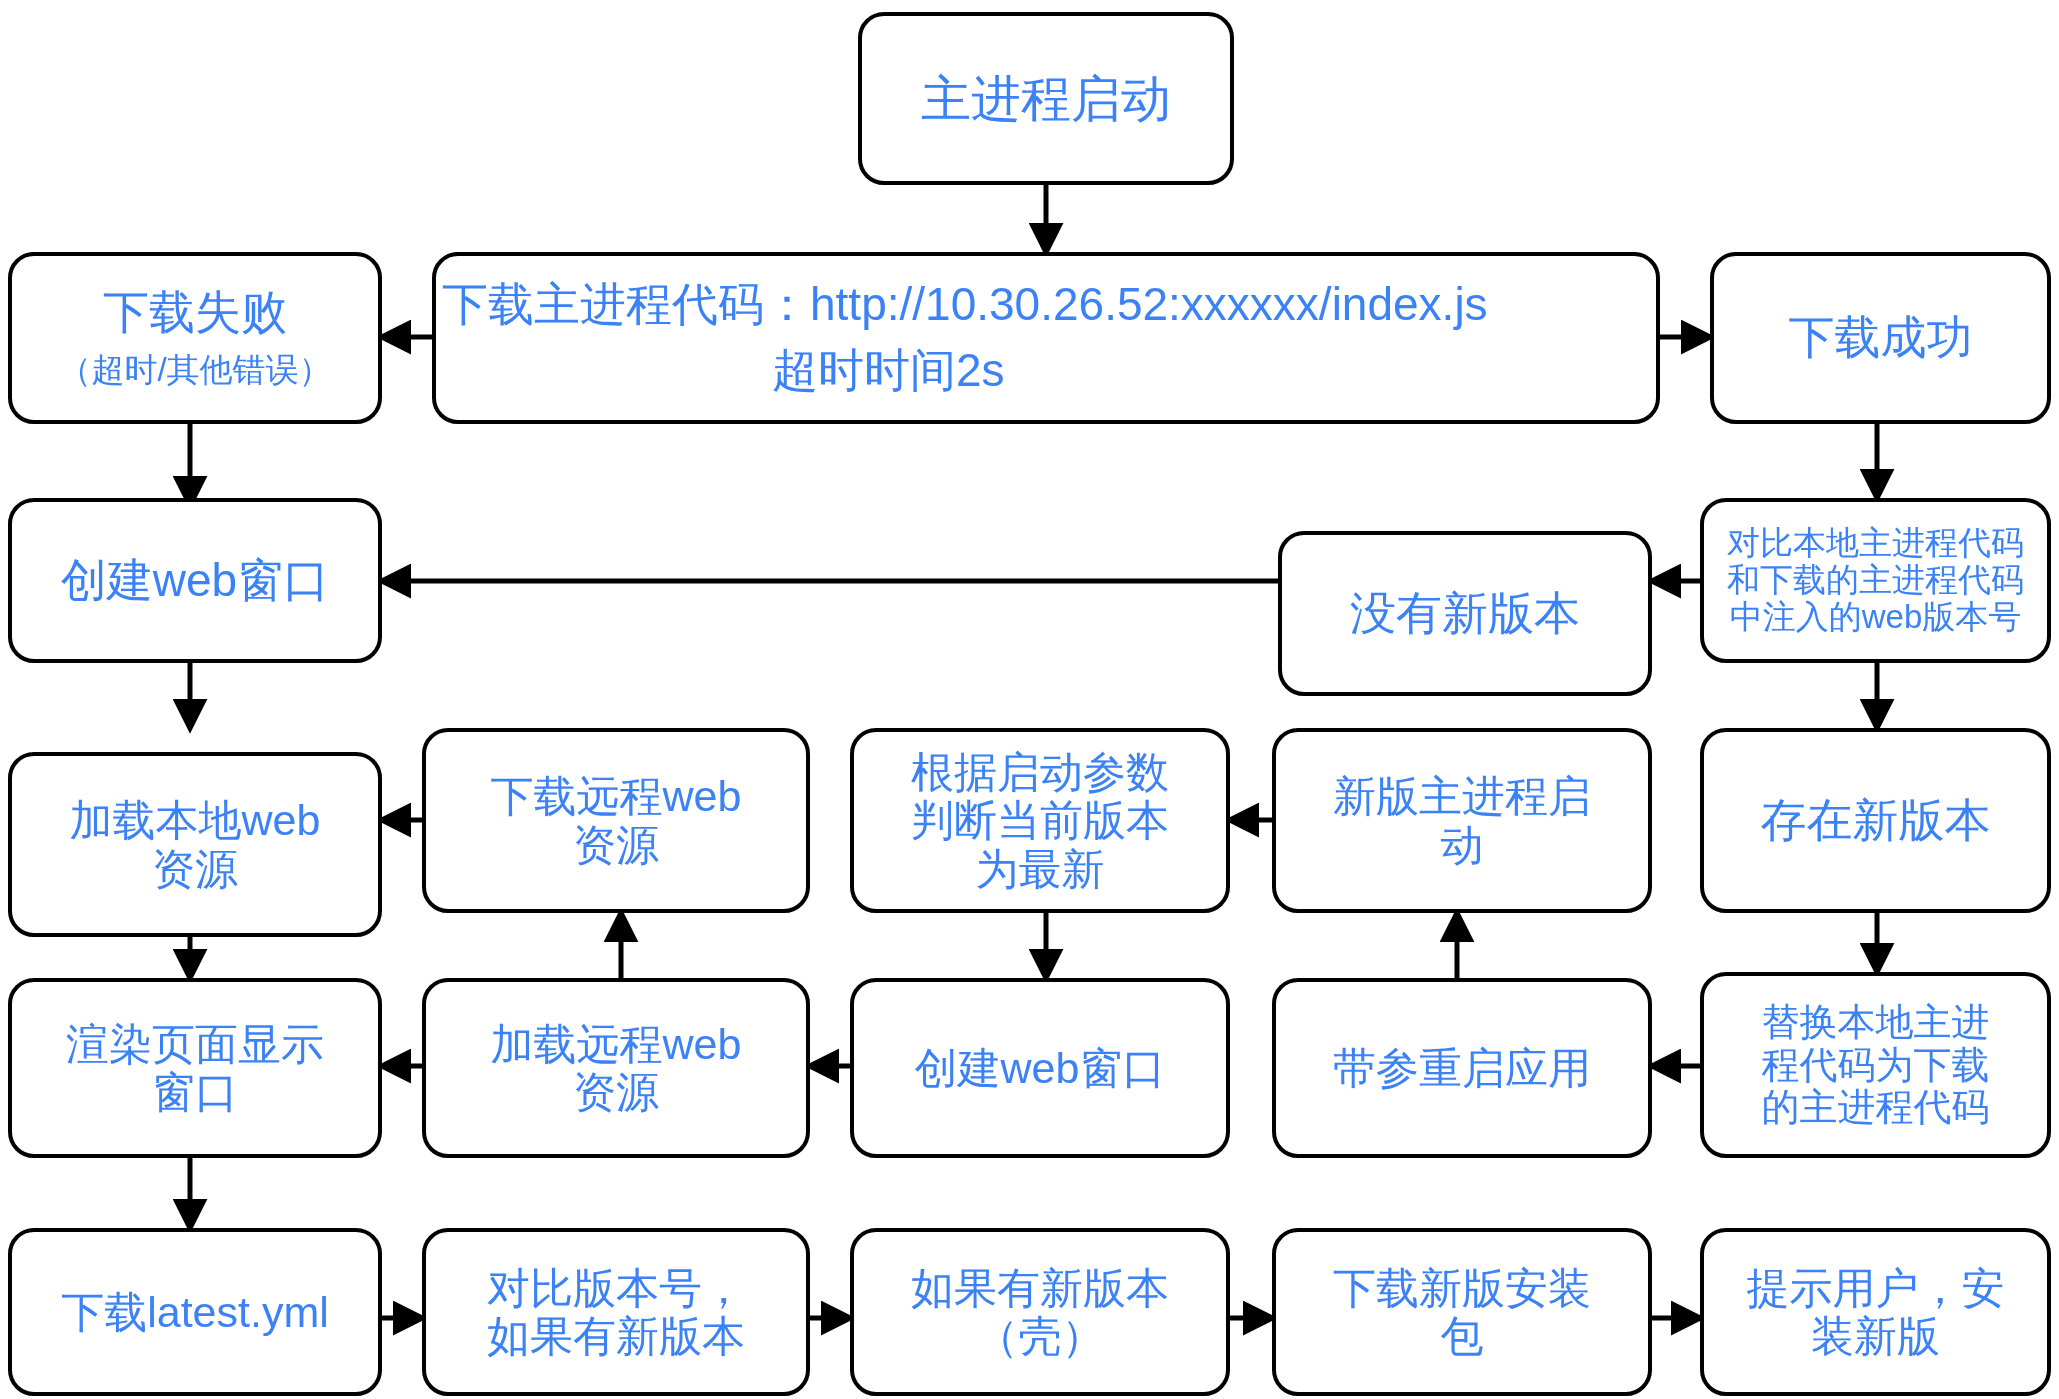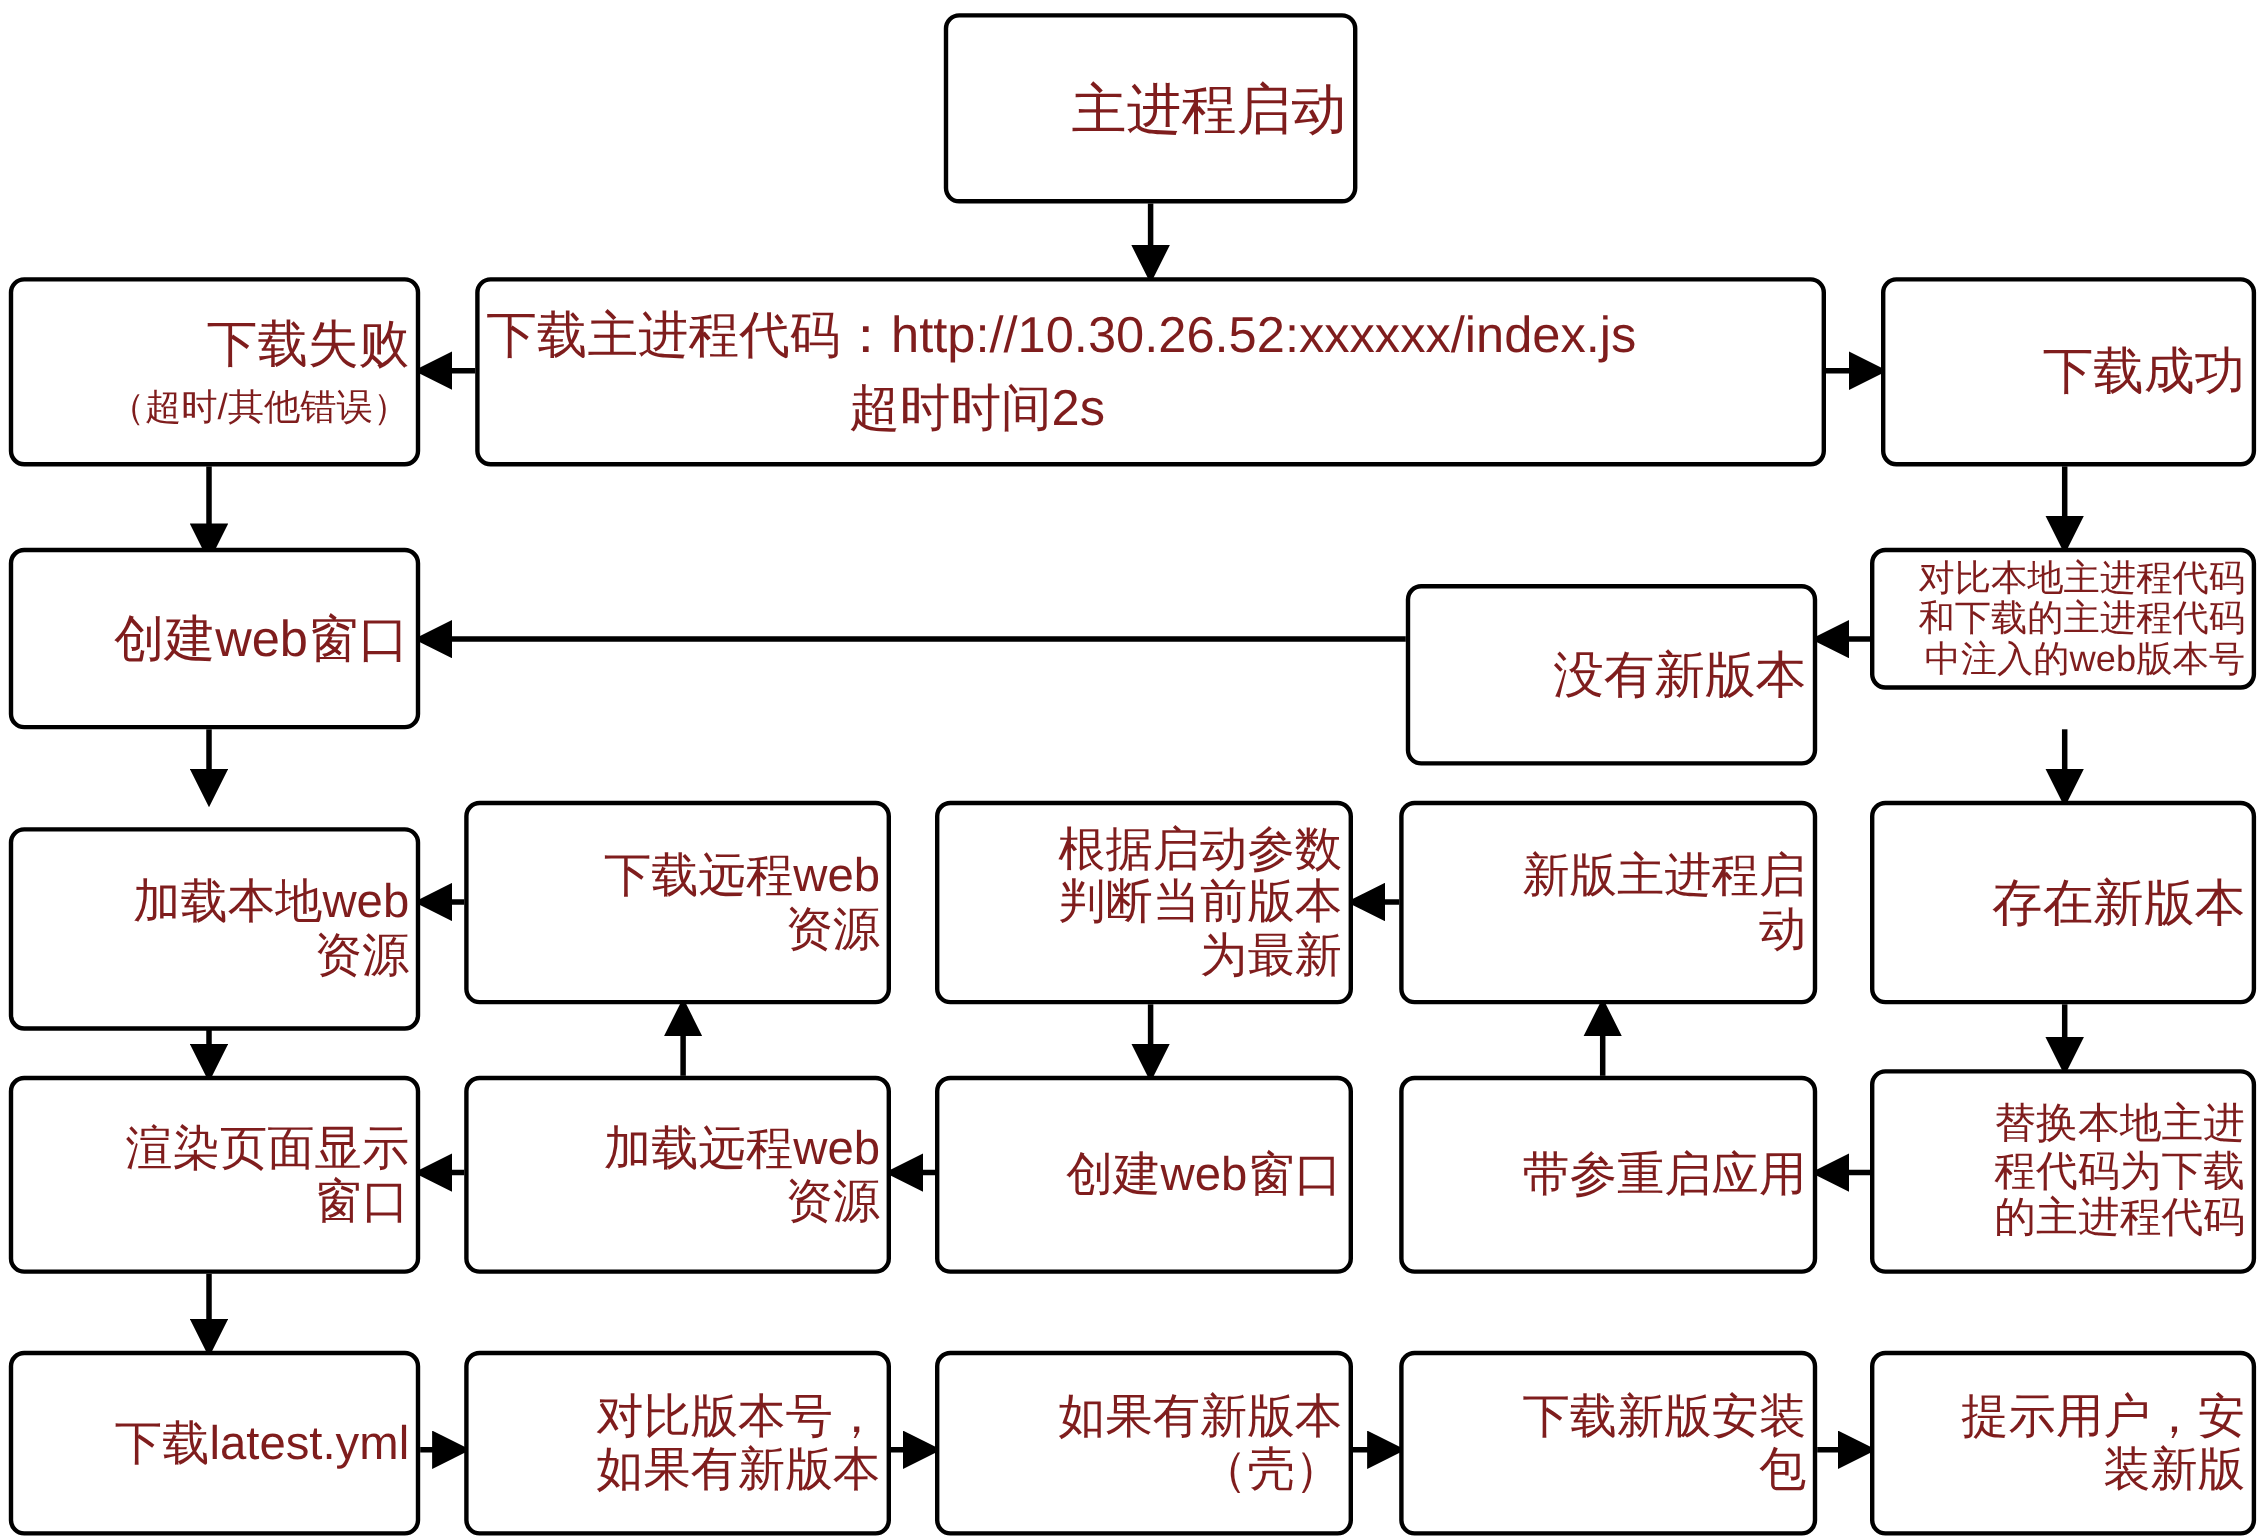--- a/index.html
+++ b/index.html
@@ -24,26 +24,26 @@
     top: 0;
     width: 2059px;
     height: 1399px;
     pointer-events: none;
   }
   .node {
     position: absolute;
     box-sizing: border-box;
     background: #ffffff;
     border: 4px solid #000000;
-    border-radius: 14px;
+    border-radius: 26px;
     display: flex;
     align-items: center;
     justify-content: center;
-    text-align: right;
-    color: #7f1d1d;
+    text-align: center;
+    color: #3b82f6;
     line-height: 1.12;
     padding: 2px 6px;
     z-index: 2;
   }
   .node .label {
     display: block;
     width: 100%;
     white-space: pre-line;
   }
   .node .sub {
@@ -150,21 +150,21 @@
   </div>
 
   <div class="node fs-lg" style="left:8px; top:498px; width:374px; height:165px;">
     <span class="label">创建web窗口</span>
   </div>
 
   <div class="node fs-lg" style="left:1278px; top:498px; width:374px; height:165px;margin-top:33px;">
     <span class="label">没有新版本</span>
   </div>
 
-  <div class="node fs-xs" style="left:1700px; top:498px; width:351px; height:129px;">
+  <div class="node fs-xs" style="left:1700px; top:498px; width:351px; height:165px;">
     <span class="label">对比本地主进程代码
 和下载的主进程代码
 中注入的web版本号</span>
   </div>
 
   <div class="node fs-md" style="left:8px; top:728px; width:374px; height:185px;margin-top:24px;">
     <span class="label">加载本地web
 资源</span>
   </div>
 

